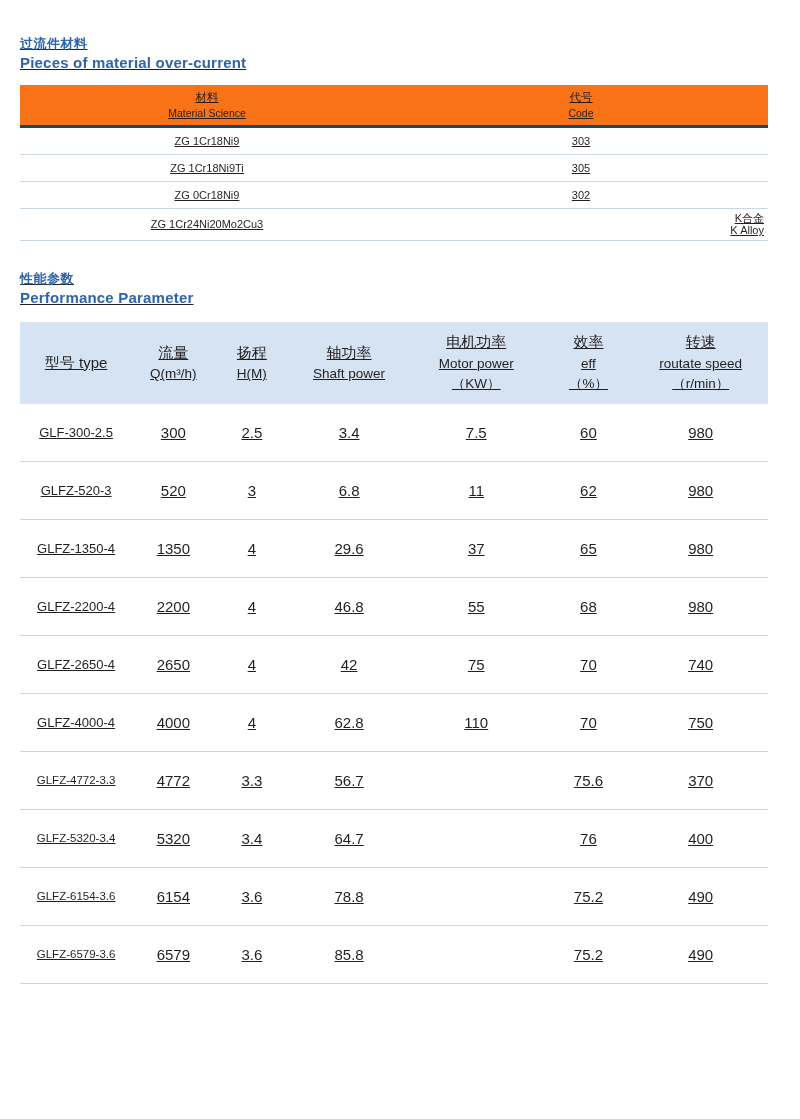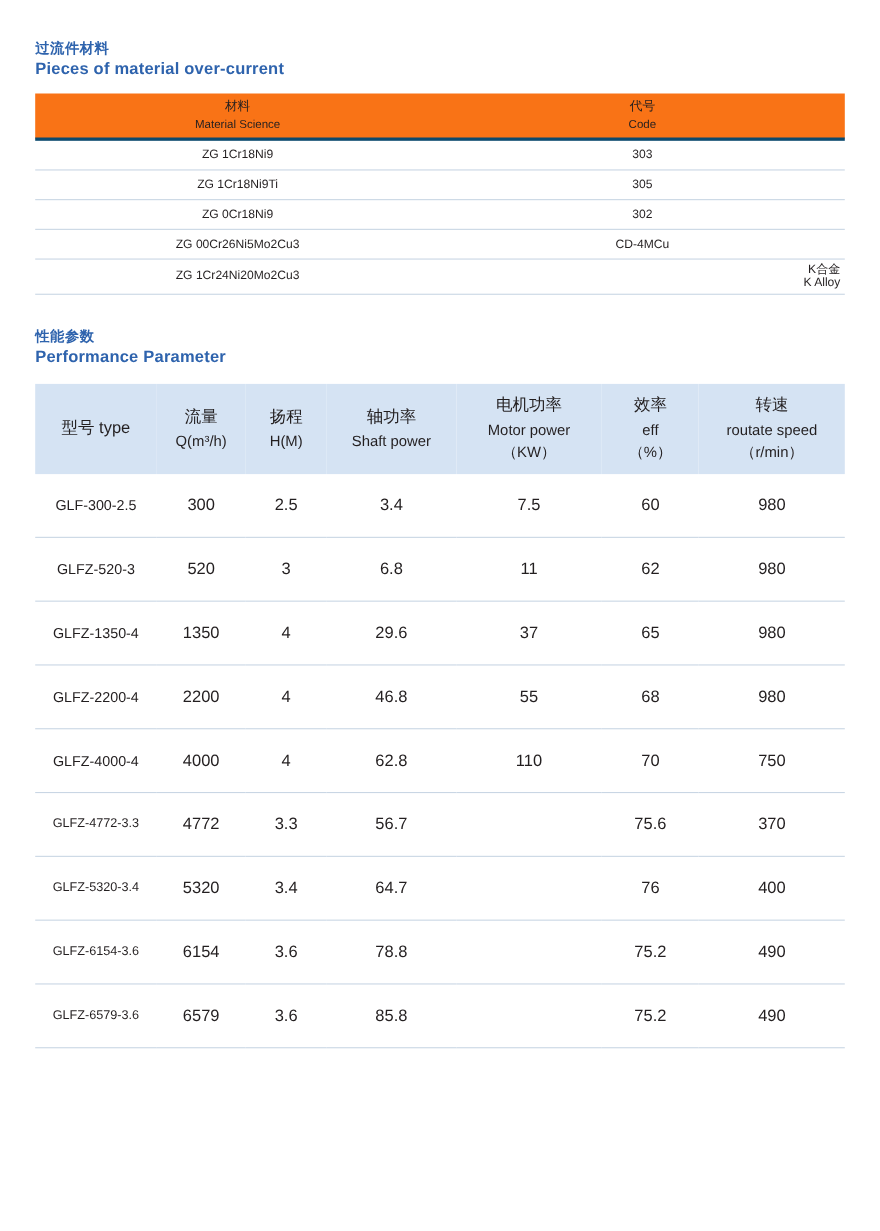--- a/index.html
+++ b/index.html
@@ -12,21 +12,22 @@
     background: #ffffff;
     font-family: "Liberation Sans", sans-serif;
     color: #231f20;
     overflow: hidden;
   }
   .page {
     position: relative;
     width: 800px;
     height: 1119px;
     box-sizing: border-box;
-    padding: 36px 32px 0 32px;
+    padding: 36px 32px 0 20px;
+    text-decoration: underline;
   }
 
   
   .section-heading {
     margin: 0;
     line-height: 1.25;
   }
   .section-heading .cn {
     display: block;
     color: #2e63ad;
@@ -147,24 +148,20 @@
         </tr>
         <tr>
           <td>ZG 1Cr18Ni9Ti</td>
           <td class="code">305</td>
         </tr>
         <tr>
           <td>ZG 0Cr18Ni9</td>
           <td class="code">302</td>
         </tr>
         <tr>
-          <td>ZG 00Cr26Ni5Mo2Cu3</td>
-          <td class="code">CD-4MCu</td>
-        </tr>
-        <tr>
           <td>ZG 1Cr24Ni20Mo2Cu3</td>
           <td class="code">
             <span class="two-line">
               <span>K合金</span>
               <span>K Alloy</span>
             </span>
           </td>
         </tr>
       </tbody>
     </table>
@@ -251,20 +248,29 @@
         <tr>
           <td class="model">GLFZ-2200-4</td>
           <td>2200</td>
           <td>4</td>
           <td>46.8</td>
           <td>55</td>
           <td>68</td>
           <td>980</td>
         </tr>
         <tr>
+          <td class="model">GLFZ-2650-4</td>
+          <td>2650</td>
+          <td>4</td>
+          <td>42</td>
+          <td>75</td>
+          <td>70</td>
+          <td>740</td>
+        </tr>
+        <tr>
           <td class="model">GLFZ-4000-4</td>
           <td>4000</td>
           <td>4</td>
           <td>62.8</td>
           <td>110</td>
           <td>70</td>
           <td>750</td>
         </tr>
         <tr class="small">
           <td class="model">GLFZ-4772-3.3</td>

